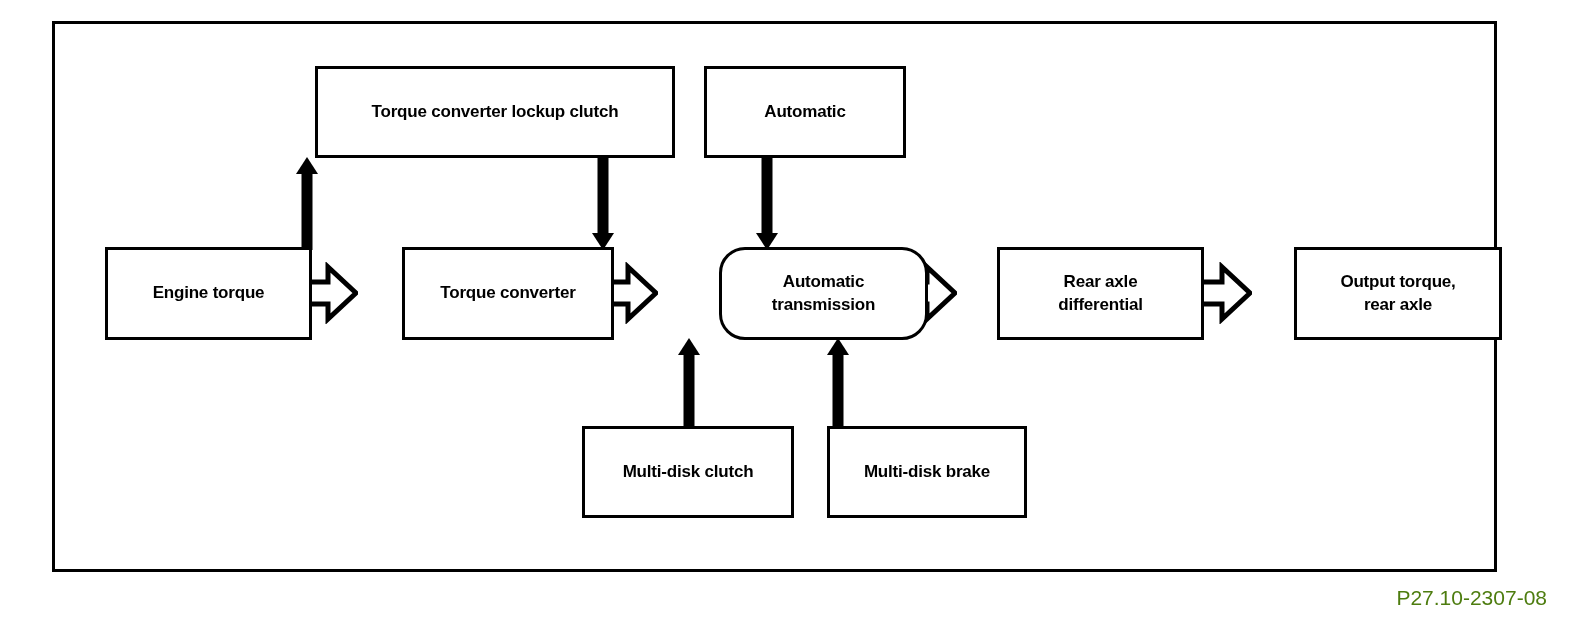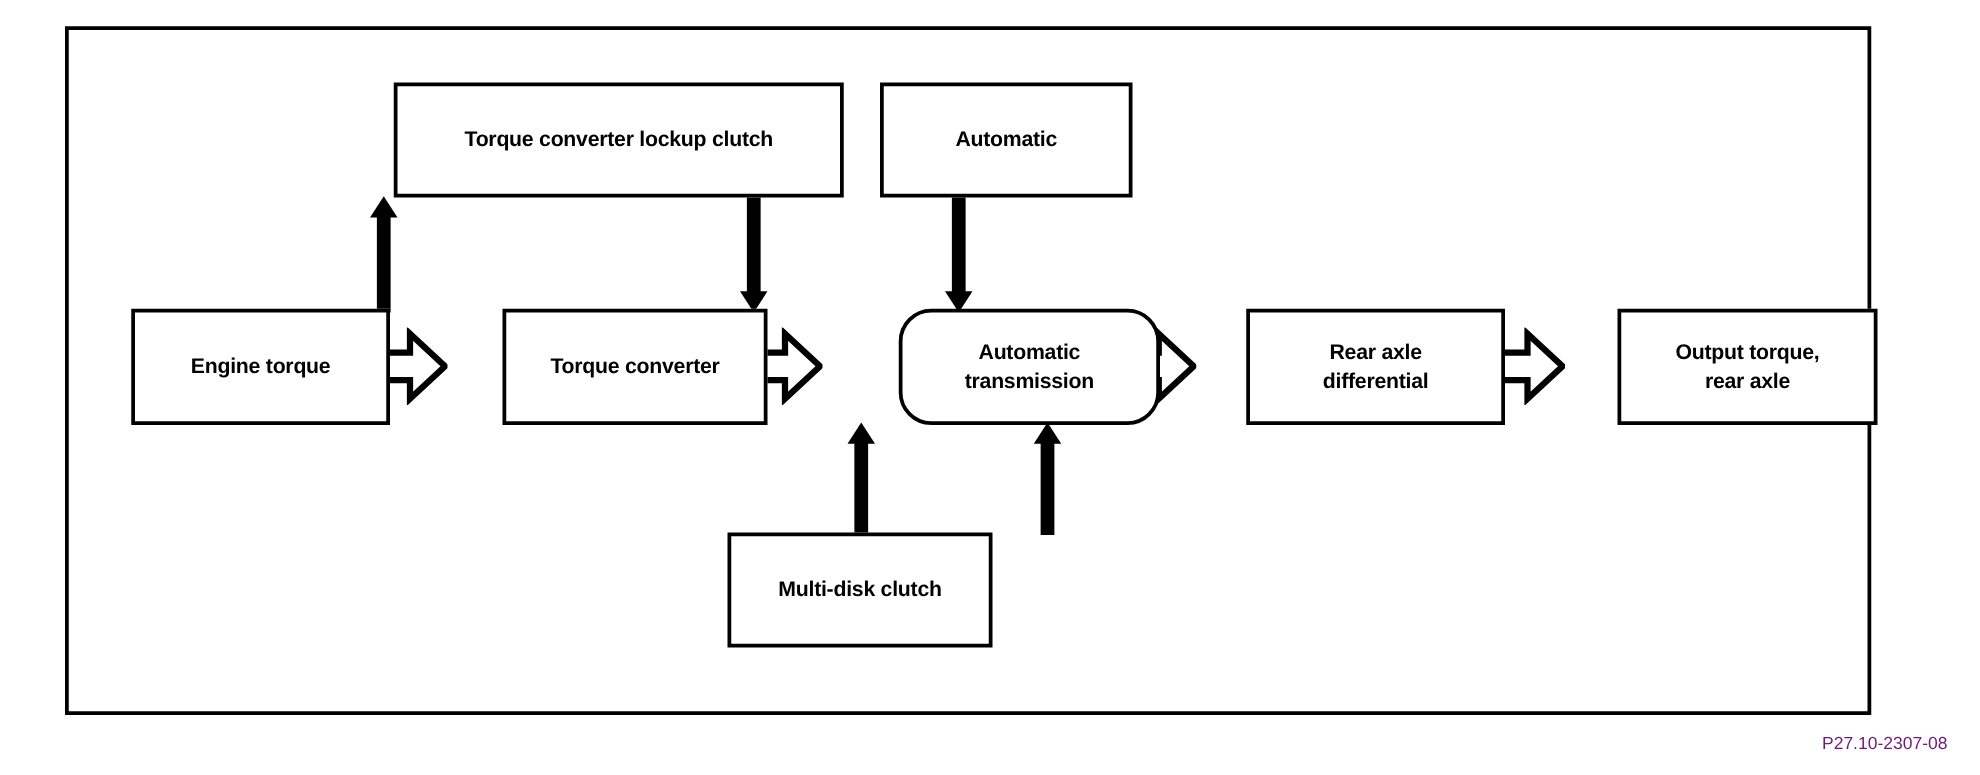--- a/index.html
+++ b/index.html
@@ -86,24 +86,24 @@
   
   .blockarrow {
     position: absolute;
     z-index: 4;
   }
   .blockarrow svg {
     display: block;
   }
   #caption {
     position: absolute;
-    right: 26px;
+    right: 37px;
     top: 586px;
-    font-size: 14px;
-    color: #701a75;
+    font-size: 21px;
+    color: #4d7c0f;
     font-family: "Liberation Sans", sans-serif;
     letter-spacing: 0px;
     white-space: nowrap;
   }
 </style>
 </head>
 <body>
 
 <div id="canvas">
 
@@ -137,20 +137,23 @@
 
   <div class="node" style="left:1255px; top:247px; width:208px; height:93px;">
     <span class="label">Output torque,
 rear axle</span>
   </div>
 
   <div class="node" style="left:543px; top:426px; width:212px; height:92px;">
     <span class="label">Multi-disk clutch</span>
   </div>
 
+  <div class="node" style="left:788px; top:426px; width:200px; height:92px;">
+    <span class="label">Multi-disk brake</span>
+  </div>
 
   <div class="blockarrow" style="left:286px; top:262px; width:72px; height:62px;">
     <svg width="72" height="62" viewBox="0 0 72 62">
       <polygon points="2,20 42,20 42,5 70,31 42,57 42,42 2,42" fill="#ffffff" stroke="#000000" stroke-width="5" stroke-linejoin="miter"></polygon>
     </svg>
   </div>
 
   <div class="blockarrow" style="left:586px; top:262px; width:72px; height:62px;">
     <svg width="72" height="62" viewBox="0 0 72 62">
       <polygon points="2,20 42,20 42,5 70,31 42,57 42,42 2,42" fill="#ffffff" stroke="#000000" stroke-width="5" stroke-linejoin="miter"></polygon>

